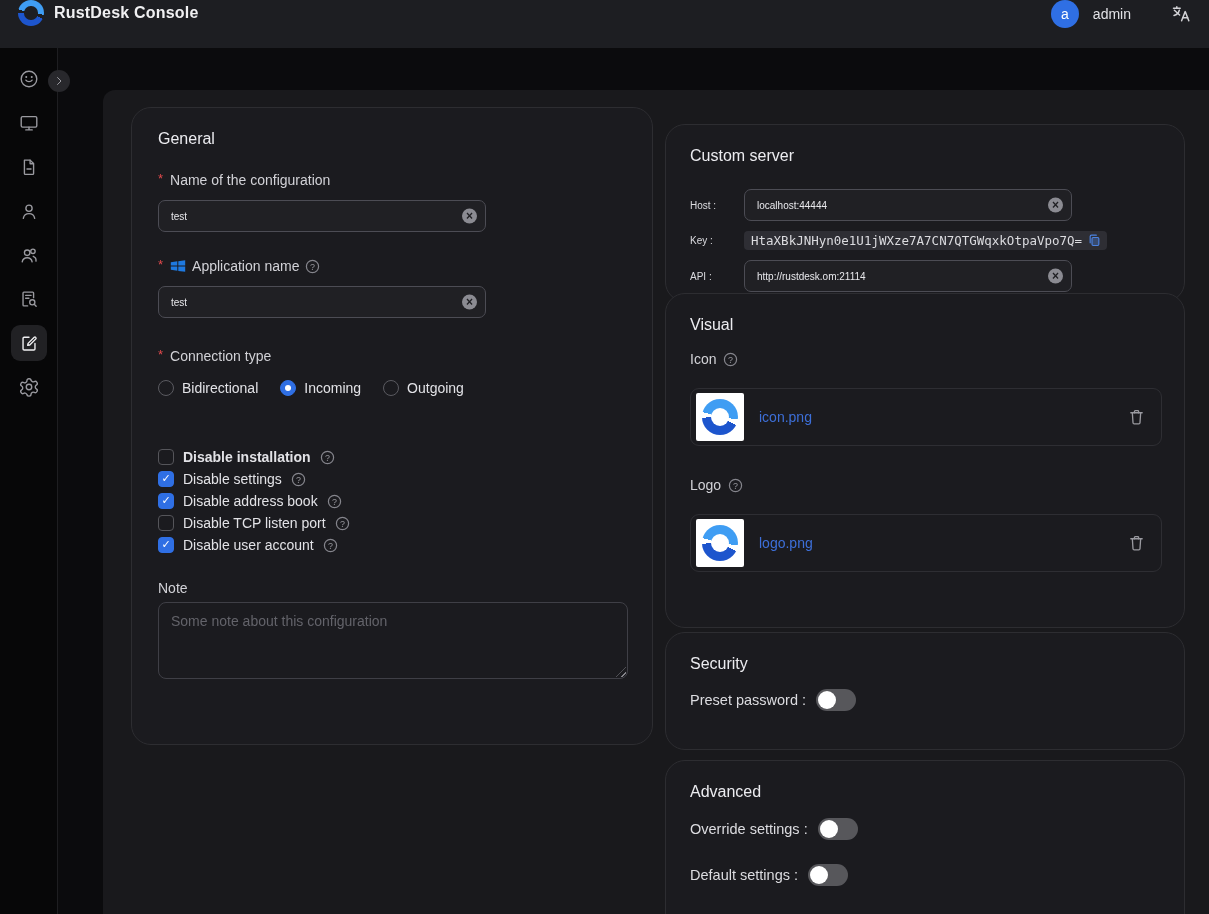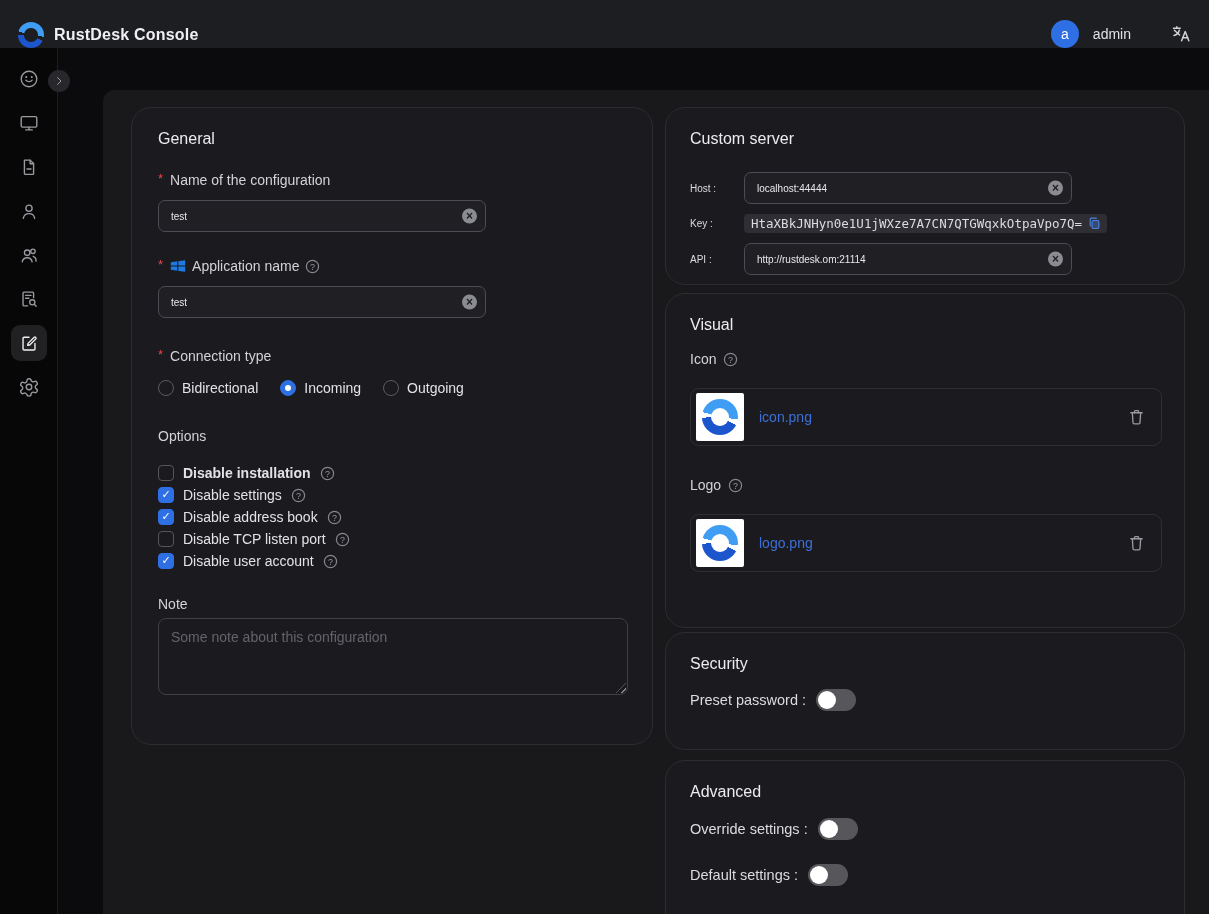--- a/index.html
+++ b/index.html
@@ -1,21 +1,21 @@
 <!DOCTYPE html>
 <html><head>
 <meta charset="utf-8">
 <style>
   * { margin:0; padding:0; box-sizing:border-box; }
   html,body { width:1209px; height:914px; overflow:hidden; background:#0b0b0d;
     font-family:"Liberation Sans","DejaVu Sans",sans-serif; color:#e6e6ea; }
 
   
   .header { position:absolute; left:0; top:0; width:1209px; height:48px; background:#1d1e22;
-    display:flex; align-items:flex-end; padding:0 18px; z-index:5; }
+    display:flex; align-items:flex-start; padding:0 18px; z-index:5; }
   .brand { display:flex; align-items:center; gap:10px; }
   .brand-title { font-size:16px; font-weight:bold; color:#f0f0f2; letter-spacing:.2px; }
   .header-right { margin-left:auto; display:flex; align-items:center; gap:14px; }
   .avatar { width:28px; height:28px; border-radius:50%; background:#2f6fe4; color:#fff;
     display:flex; align-items:center; justify-content:center; font-size:14px; }
   .username { font-size:14px; color:#e2e2e6; }
   .lang-btn { margin-left:26px; display:flex; align-items:center; cursor:pointer; }
 
   
   .rdlogo { border-radius:50%; position:relative;
@@ -249,23 +249,20 @@
         <span class="radio on"></span>
         <span>Incoming</span>
       </label>
       <label class="radio-opt">
         <span class="radio"></span>
         <span>Outgoing</span>
       </label>
     </div>
     <div class="gap32"></div>
 
-    <div class="f-label">
-      <span>Options</span>
-    </div>
     <div class="gap18"></div>
 
     <div class="chk-row bold">
       <span class="checkbox"></span>
       <span class="chk-label">Disable installation</span>
       <span class="help">
         <svg width="15" height="15" viewBox="0 0 16 16">
             <circle cx="8" cy="8" r="6.5" fill="none" stroke="#85858c" stroke-width="1.3"></circle>
             <text x="8" y="11.2" font-size="9.5" fill="#9a9aa0" text-anchor="middle">?</text>
           </svg>
@@ -316,21 +313,21 @@
     <div class="f-label">
       <span>Note</span>
     </div>
     <div class="gap6"></div>
     <div class="note-wrap">
       <textarea placeholder="Some note about this configuration" style=""></textarea>
       <span class="resize-handle"></span>
     </div>
   </div>
 
-  <div class="card" style="left:562px; top:17px; width:520px; height:178px; padding:22px 24px;">
+  <div class="card" style="left:562px; top:34px; width:520px; height:178px; padding:22px 24px;">
     <div class="card-title">Custom server</div>
     <div style="height:14px;"></div>
     <div class="srv-row">
       <span class="srv-label">Host :</span>
       <div class="tinput">
         <input type="text" value="localhost:44444" style="">
         <span class="clear-btn"></span>
       </div>
     </div>
     <div class="srv-row">

